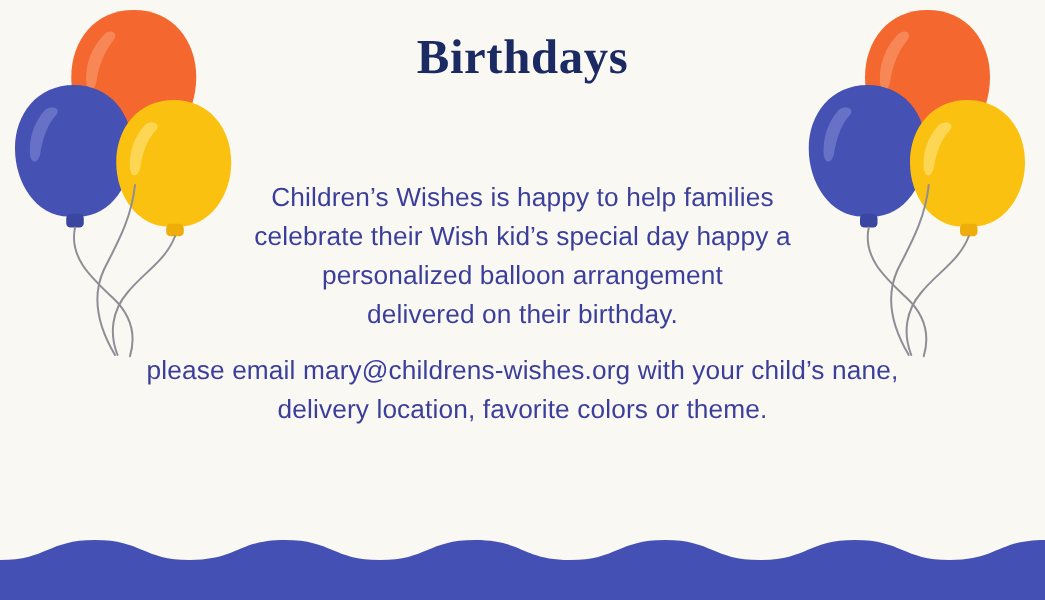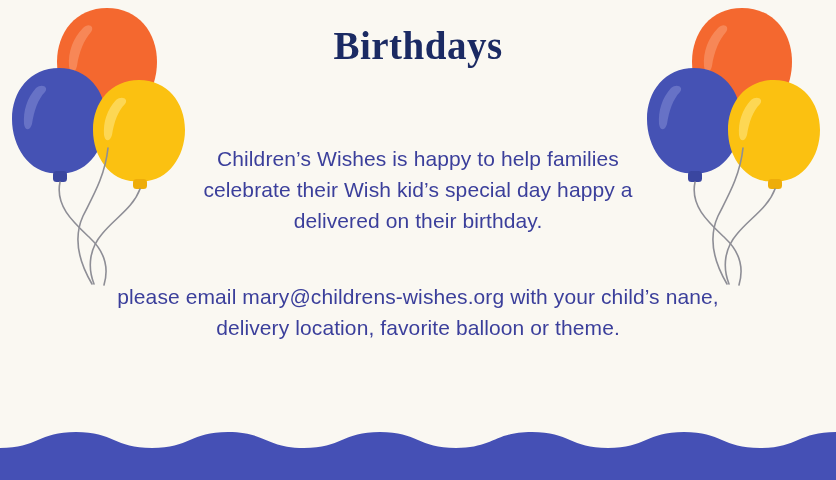--- a/index.html
+++ b/index.html
@@ -130,26 +130,27 @@
         <path d="M135 189 C128 208 110 218 97 234 C85 248 82 266 89 284"></path>
       </g>
     </svg>
   </div>
 
   <h1 class="page-title">Birthdays</h1>
 
   <div class="body-copy para-intro">
     <span class="line">Children’s Wishes is happy to help families</span>
     <span class="line">celebrate their Wish kid’s special day happy a</span>
+    <span class="line">personalized balloon arrangement</span>
     <span class="line">delivered on their birthday.</span>
   </div>
 
   <div class="body-copy para-request">
     <span class="line">please email mary@childrens-wishes.org with your child’s nane,</span>
-    <span class="line">delivery location, favorite balloon or theme.</span>
+    <span class="line">delivery location, favorite colors or theme.</span>
   </div>
 
 
   <div class="wave-band">
     <svg viewBox="0 0 836 60" preserveAspectRatio="none" xmlns="http://www.w3.org/2000/svg">
       <path d="M0 28
                C 38 28, 38 12, 76 12
                C 114 12, 114 28, 152 28
                C 190 28, 190 12, 228 12
                C 266 12, 266 28, 304 28

